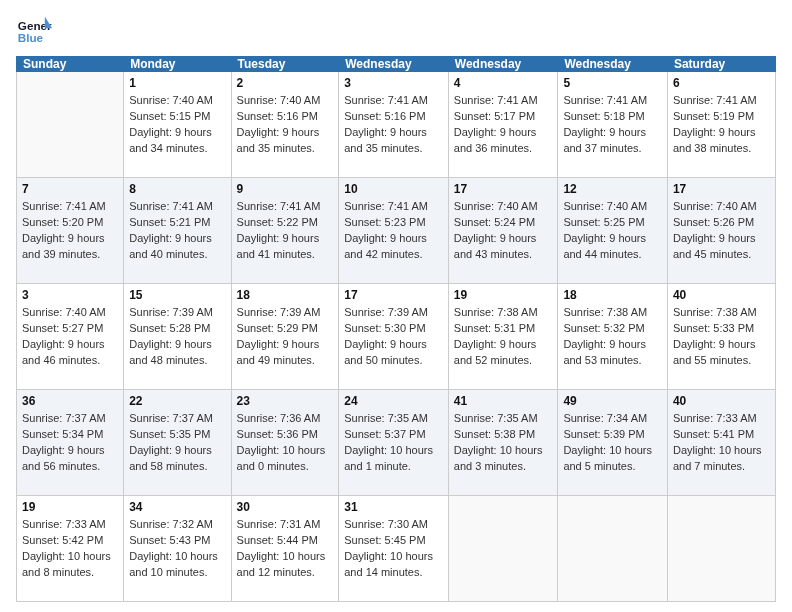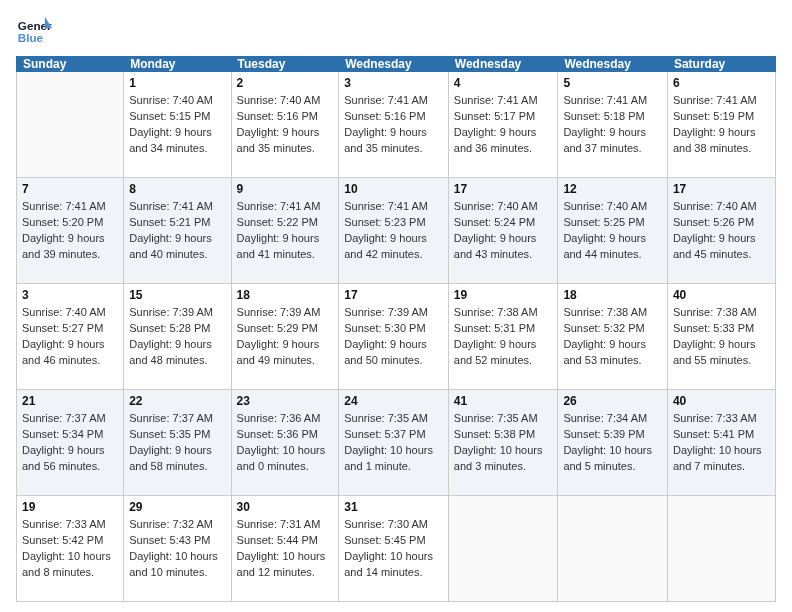--- a/index.html
+++ b/index.html
@@ -201,55 +201,55 @@
             <span class="day-number">18</span>
             <div class="day-info">Sunrise: 7:38 AM<br>Sunset: 5:32 PM<br>Daylight: 9 hours and 53 minutes.</div>
           </td>
           <td>
             <span class="day-number">40</span>
             <div class="day-info">Sunrise: 7:38 AM<br>Sunset: 5:33 PM<br>Daylight: 9 hours and 55 minutes.</div>
           </td>
         </tr>
         <tr class="alt-row">
           <td>
-            <span class="day-number">21</span>
+            <span class="day-number">36</span>
             <div class="day-info">Sunrise: 7:37 AM<br>Sunset: 5:34 PM<br>Daylight: 9 hours and 56 minutes.</div>
           </td>
           <td>
             <span class="day-number">22</span>
             <div class="day-info">Sunrise: 7:37 AM<br>Sunset: 5:35 PM<br>Daylight: 9 hours and 58 minutes.</div>
           </td>
           <td>
             <span class="day-number">23</span>
             <div class="day-info">Sunrise: 7:36 AM<br>Sunset: 5:36 PM<br>Daylight: 10 hours and 0 minutes.</div>
           </td>
           <td>
             <span class="day-number">24</span>
             <div class="day-info">Sunrise: 7:35 AM<br>Sunset: 5:37 PM<br>Daylight: 10 hours and 1 minute.</div>
           </td>
           <td>
             <span class="day-number">41</span>
             <div class="day-info">Sunrise: 7:35 AM<br>Sunset: 5:38 PM<br>Daylight: 10 hours and 3 minutes.</div>
           </td>
           <td>
-            <span class="day-number">26</span>
+            <span class="day-number">49</span>
             <div class="day-info">Sunrise: 7:34 AM<br>Sunset: 5:39 PM<br>Daylight: 10 hours and 5 minutes.</div>
           </td>
           <td>
             <span class="day-number">40</span>
             <div class="day-info">Sunrise: 7:33 AM<br>Sunset: 5:41 PM<br>Daylight: 10 hours and 7 minutes.</div>
           </td>
         </tr>
         <tr>
           <td>
             <span class="day-number">19</span>
             <div class="day-info">Sunrise: 7:33 AM<br>Sunset: 5:42 PM<br>Daylight: 10 hours and 8 minutes.</div>
           </td>
           <td>
-            <span class="day-number">29</span>
+            <span class="day-number">34</span>
             <div class="day-info">Sunrise: 7:32 AM<br>Sunset: 5:43 PM<br>Daylight: 10 hours and 10 minutes.</div>
           </td>
           <td>
             <span class="day-number">30</span>
             <div class="day-info">Sunrise: 7:31 AM<br>Sunset: 5:44 PM<br>Daylight: 10 hours and 12 minutes.</div>
           </td>
           <td>
             <span class="day-number">31</span>
             <div class="day-info">Sunrise: 7:30 AM<br>Sunset: 5:45 PM<br>Daylight: 10 hours and 14 minutes.</div>
           </td>

